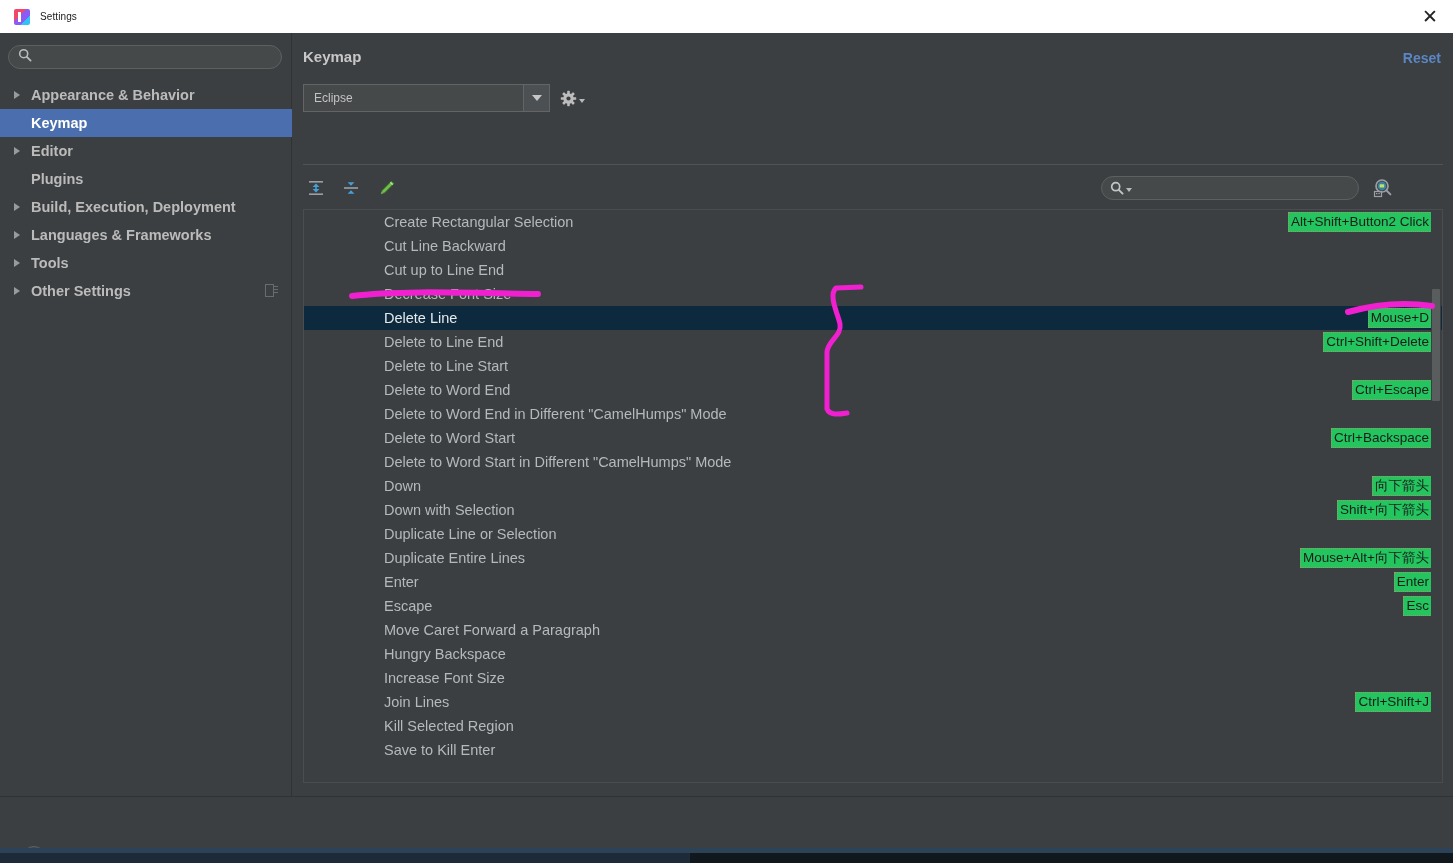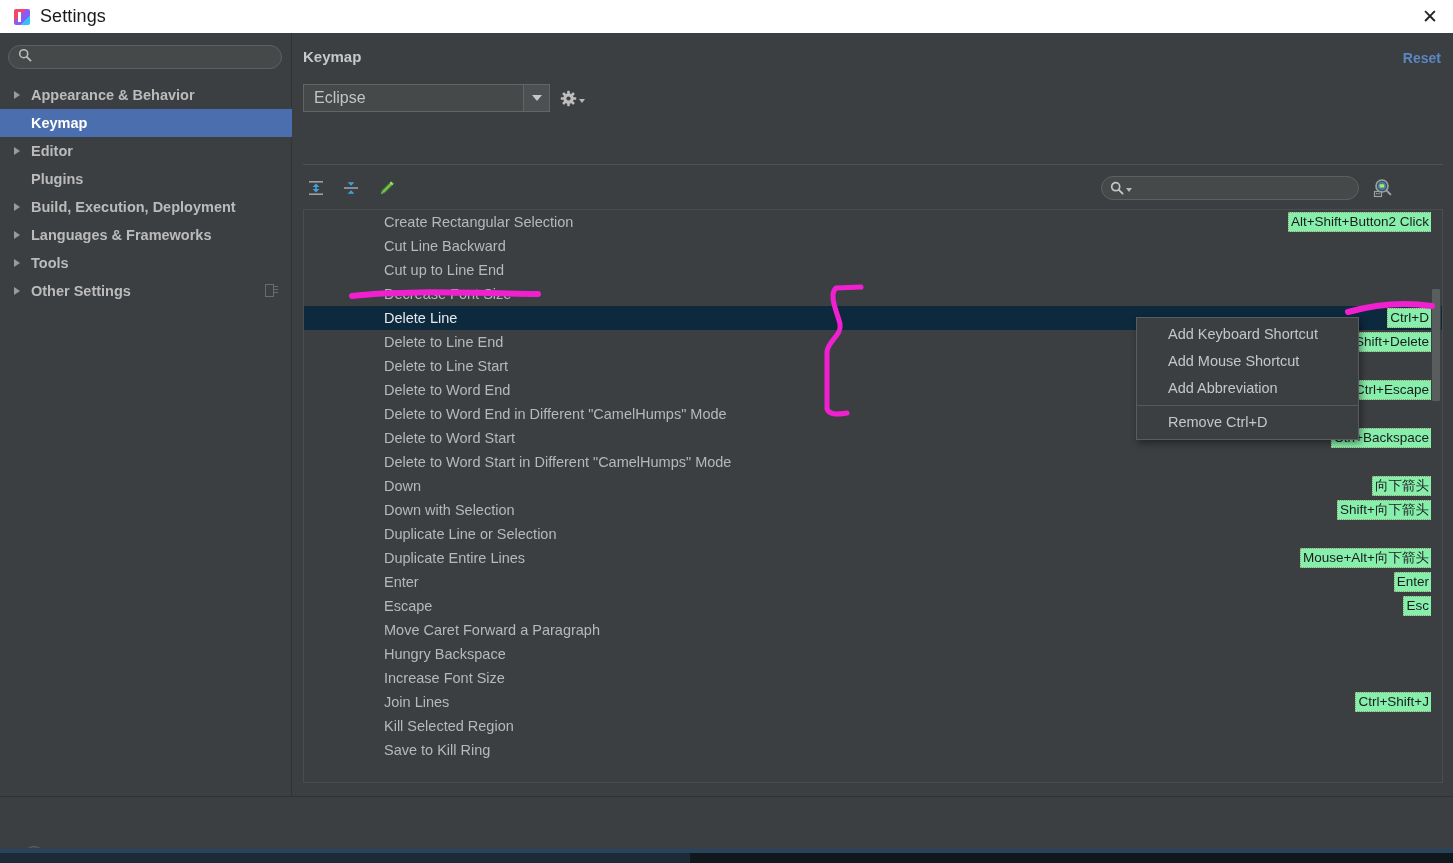--- a/index.html
+++ b/index.html
@@ -20,21 +20,21 @@
   .title-icon {
     width: 16px; height: 16px; margin-left: 14px; margin-right: 10px;
     position: relative; border-radius: 2px; overflow: hidden;
     background: linear-gradient(135deg,#f0476a 0%, #f0476a 40%, #8a5cf5 40%, #8a5cf5 70%, #2fc4f5 70%);
   }
   .title-icon::after {
     content: ""; position: absolute; left: 4px; top: 3px; width: 3px; height: 10px;
     background: #ffffff;
   }
   .title-text {
-    font-size: 18px; color: #1a1a1a; letter-spacing: .1px;
+    font-size: 10px; color: #1a1a1a; letter-spacing: .1px;
   }
   .win-close {
     position: absolute; right: 0; top: 0; width: 46px; height: 33px;
     display: flex; align-items: center; justify-content: center;
     color: #222; font-size: 19px; line-height: 1;
   }
 
   
   .frame {
     position: absolute; left: 0; top: 33px; width: 1453px; height: 830px;
@@ -101,21 +101,21 @@
     position: absolute; right: 12px; top: 17px;
     font-size: 14px; color: #5a87c4; font-weight: bold;
   }
 
   .combo-row { position: absolute; left: 10px; top: 51px; }
   .combo {
     width: 247px; height: 28px; background: #45494a;
     border: 1px solid #646464; display: flex; align-items: center;
   }
   .combo-val {
-    flex: 1; padding-left: 10px; color: #c3c3c3; font-size: 16px;
+    flex: 1; padding-left: 10px; color: #c3c3c3; font-size: 12px;
   }
   .combo-btn {
     width: 26px; height: 26px; background: #4c5052;
     border-left: 1px solid #646464;
     display: flex; align-items: center; justify-content: center;
   }
   .combo-btn i {
     width: 0; height: 0; border-top: 6px solid #c6c6c6;
     border-left: 5px solid transparent; border-right: 5px solid transparent;
   }
@@ -174,21 +174,21 @@
     display: flex; align-items: center;
     padding-left: 80px; padding-right: 12px;
   }
   .row.sel { background: #0d293e; }
   .row-name {
     color: #b6b9bb; font-size: 14.5px; white-space: nowrap;
   }
   .row.sel .row-name { color: #e6eaec; }
   .row-spacer { flex: 1; }
   .sc {
-    background: #86efac; color: #1c1c1c; font-size: 13.5px;
+    background: #22c55e; color: #1c1c1c; font-size: 13.5px;
     line-height: 16px; padding: 1px 2px; white-space: nowrap;
     border: 1px dotted #9b9a6d;
   }
 
   
   .vscroll {
     position: absolute; right: 1px; top: 1px; width: 10px; height: 572px;
     background: #3c3f41;
   }
   .vthumb {
@@ -421,21 +421,21 @@
             <span class="row-name">Cut up to Line End</span>
             <span class="row-spacer"></span>
           </div>
           <div class="row">
             <span class="row-name">Decrease Font Size</span>
             <span class="row-spacer"></span>
           </div>
           <div class="row sel">
             <span class="row-name">Delete Line</span>
             <span class="row-spacer"></span>
-            <span class="sc">Ctrl+D</span>
+            <span class="sc">Mouse+D</span>
           </div>
           <div class="row">
             <span class="row-name">Delete to Line End</span>
             <span class="row-spacer"></span>
             <span class="sc">Ctrl+Shift+Delete</span>
           </div>
           <div class="row">
             <span class="row-name">Delete to Line Start</span>
             <span class="row-spacer"></span>
           </div>
@@ -501,36 +501,29 @@
           <div class="row">
             <span class="row-name">Join Lines</span>
             <span class="row-spacer"></span>
             <span class="sc">Ctrl+Shift+J</span>
           </div>
           <div class="row">
             <span class="row-name">Kill Selected Region</span>
             <span class="row-spacer"></span>
           </div>
           <div class="row">
-            <span class="row-name">Save to Kill Ring</span>
+            <span class="row-name">Save to Kill Enter</span>
             <span class="row-spacer"></span>
           </div>
         </div>
       <div class="vscroll">
         <div class="vthumb" style="top:78px;height:112px;"></div>
       </div>
     </div>
 
-    <div class="ctxmenu">
-      <div class="ctxitem">Add Keyboard Shortcut</div>
-      <div class="ctxitem">Add Mouse Shortcut</div>
-      <div class="ctxitem">Add Abbreviation</div>
-      <div class="ctxsep"></div>
-      <div class="ctxitem">Remove Ctrl+D</div>
-    </div>
   </div>
 
   <div class="bottom">
     <div class="help-btn">?</div>
     <div class="btn primary" id="btn-ok">OK</div>
     <div class="btn" id="btn-cancel">Cancel</div>
     <div class="btn" id="btn-apply">Apply</div>
   </div>
 </div>
 

